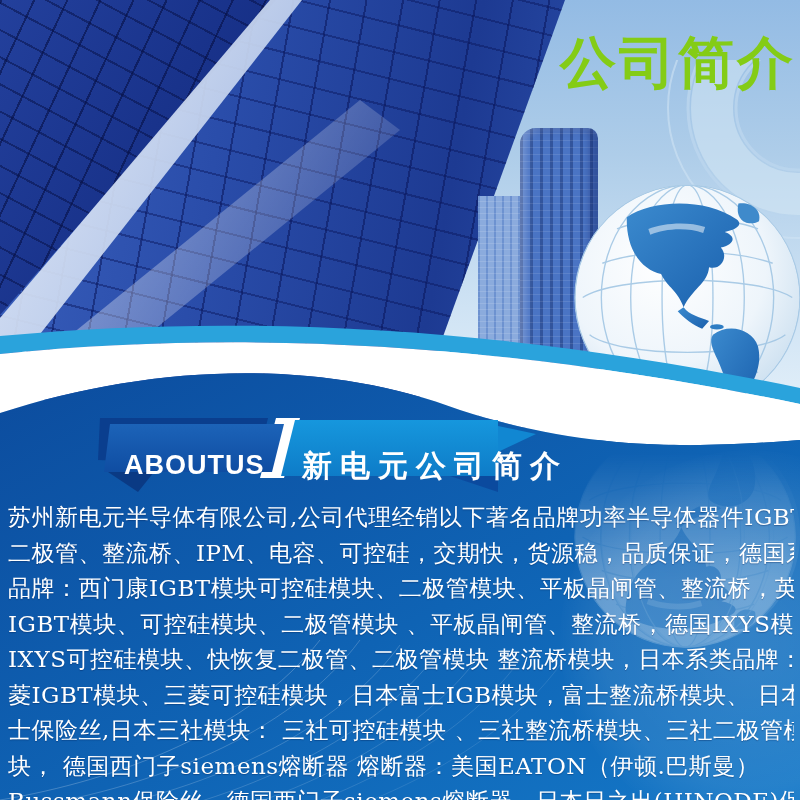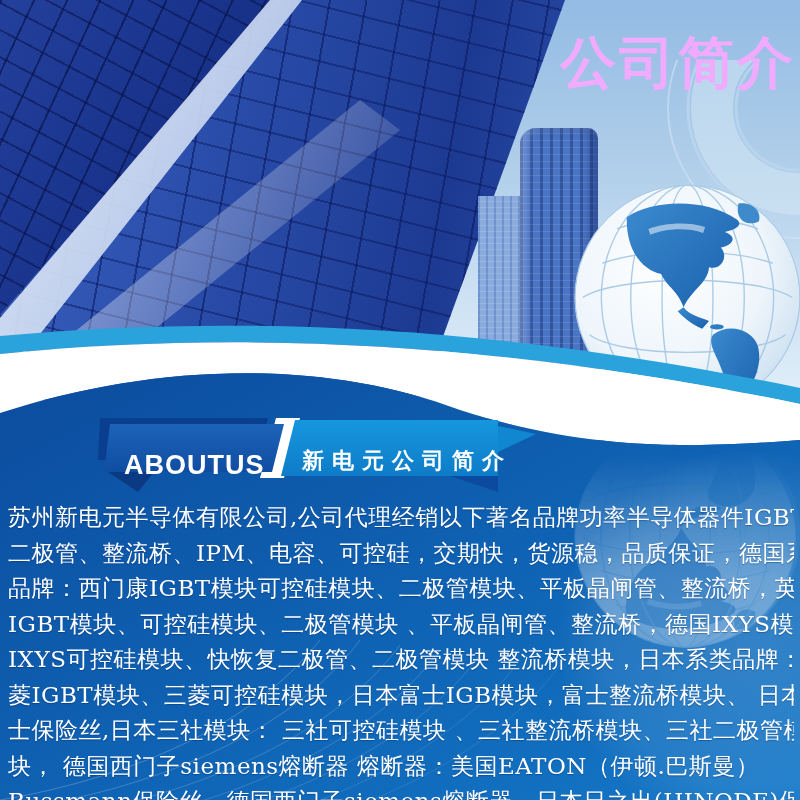--- a/index.html
+++ b/index.html
@@ -48,31 +48,31 @@
        -webkit-mask-image:linear-gradient(0deg,rgba(0,0,0,0) 15%,#000 70%);
        mask-image:linear-gradient(0deg,rgba(0,0,0,0) 15%,#000 70%);}
 
   
   .swoosh{left:0;top:280px;width:800px;height:520px;}
   .watermark{left:560px;top:450px;width:380px;height:380px;border-radius:50%;
        background:radial-gradient(circle,rgba(255,255,255,.14) 0%,rgba(255,255,255,.08) 55%,rgba(255,255,255,0) 72%);}
   .swirls{left:0;top:640px;width:620px;height:160px;}
 
   
-  .title{left:560px;top:26px;width:240px;color:#f0abfc;
+  .title{left:560px;top:26px;width:240px;color:#84cc16;
        font-family:"DejaVu Serif","Liberation Serif",serif;font-weight:900;
        font-size:56px;letter-spacing:3px;white-space:nowrap;}
 
   
   .banner{left:98px;top:418px;width:442px;height:80px;}
   .banner-latin{left:124px;top:450px;width:150px;color:#fff;
        font-family:"Liberation Sans",sans-serif;font-weight:bold;font-size:27px;
        letter-spacing:1px;white-space:nowrap;}
   .banner-cn{left:302px;top:446px;width:200px;color:#fff;
-       font-family:"DejaVu Serif","Liberation Serif",serif;font-weight:bold;font-size:22px;
+       font-family:"DejaVu Serif","Liberation Serif",serif;font-weight:bold;font-size:30px;
        letter-spacing:8px;white-space:nowrap;}
 
   
   .about{left:8px;top:500px;width:786px;color:#ffffff;
        font-family:"DejaVu Serif","Liberation Serif",serif;font-weight:500;}
   .about .line{font-size:23px;line-height:35.5px;white-space:nowrap;overflow:hidden;
        letter-spacing:.5px;text-shadow:0 1px 1px rgba(0,30,80,.35);}
 </style>
 </head>
 <body>

